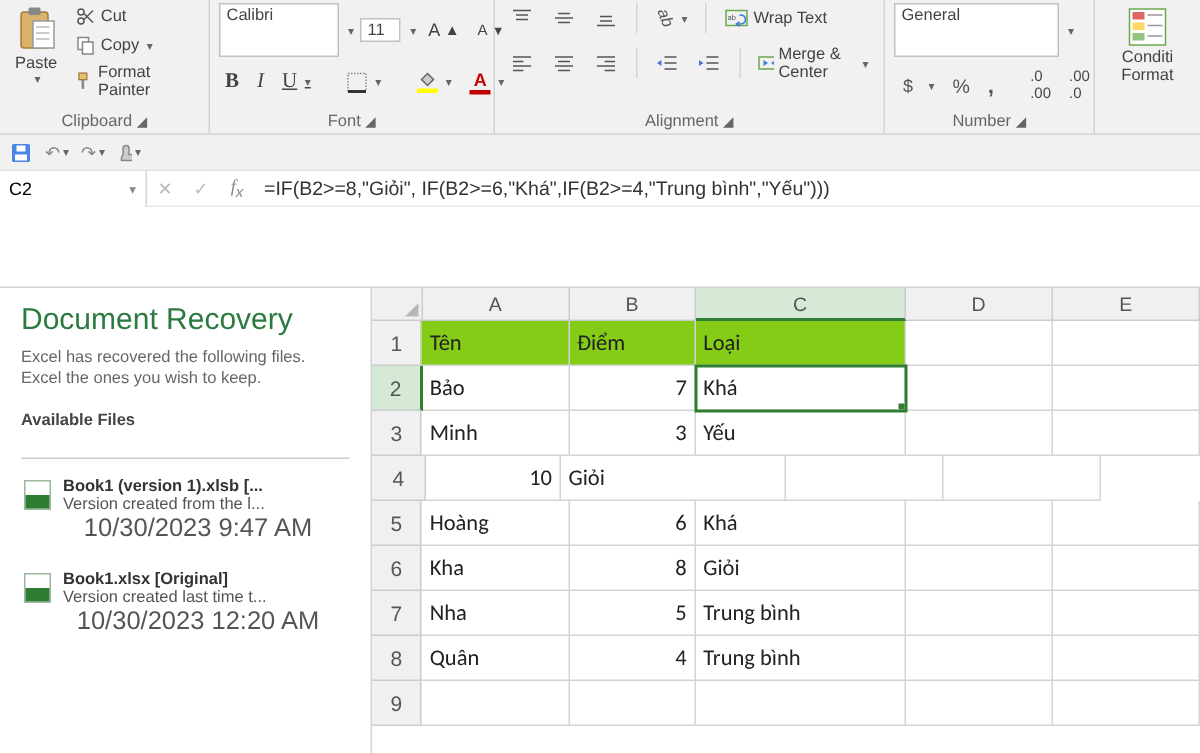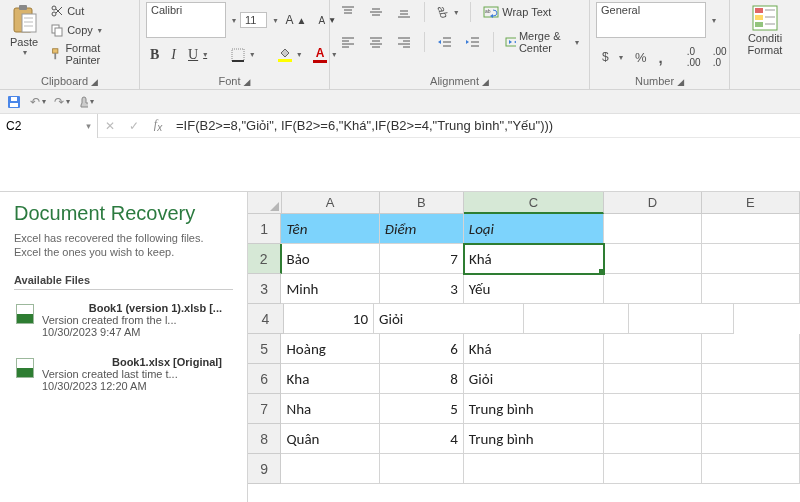--- a/index.html
+++ b/index.html
@@ -33,40 +33,40 @@
 .fx-input { flex: 1; border: none; padding: 2px 6px; font-size: 13px; color: #333; outline: none; }
 .below-namebox { height: 54px; }
 
 
 .main { display: flex; height: calc(502px - 90px - 24px - 78px); }
 
 
 .recovery { width: 248px; padding: 10px 14px; border-right: 1px solid #d4d4d4; background: #fff; }
 .recovery h2 { font-size: 20px; font-weight: 300; color: #2b7a3f; margin-bottom: 6px; }
 .recovery-sub { font-size: 11px; color: #666; line-height: 1.3; margin-bottom: 14px; }
-.avail-label { font-size: 11px; font-weight: bold; color: #444; border-bottom: 1px solid #ccc; padding-bottom: 3px; margin-bottom: 8px; }
+.avail-label { font-size: 11px; font-weight: bold; color: #444; border-bottom: 1px solid #ccc; padding-bottom: 19px; margin-bottom: 8px; }
 .file-item { display: flex; gap: 8px; padding: 4px 2px; margin-bottom: 10px; cursor: pointer; }
 .file-icon { width: 18px; height: 20px; background: #fff; border: 1px solid #9cb89c; position: relative; flex-shrink: 0; margin-top: 2px; }
 .file-icon::after { content: ''; position: absolute; bottom: 0; left: 0; right: 0; height: 9px; background: #2e7d32; }
 .file-icon::before { content: 'X'; position: absolute; bottom: -1px; left: 3px; color: #fff; font-size: 8px; font-weight: bold; }
-.file-name { font-size: 11px; font-weight: bold; color: #333; white-space: nowrap; overflow: hidden; text-overflow: ellipsis; width: 180px; text-align: right; }
+.file-name { font-size: 11px; font-weight: bold; color: #333; white-space: nowrap; overflow: hidden; text-overflow: ellipsis; width: 180px; }
 .file-desc { font-size: 11px; color: #555; white-space: nowrap; overflow: hidden; text-overflow: ellipsis; width: 180px; }
-.file-date { font-size: 11px; color: #555; }
+.file-date { font-size: 17px; color: #555; text-align: center; }
 
 
 .sheet { flex: 1; overflow: hidden; background: #fff; }
 .corner { width: 36px; height: 22px; background: #f0f0f0; border-right: 1px solid #ccc; border-bottom: 1px solid #ccc; position: relative; }
 .corner::after { content: ''; position: absolute; right: 2px; bottom: 2px; width: 0; height: 0; border-left: 9px solid transparent; border-bottom: 9px solid #b7b7b7; }
 .grid-row { display: flex; }
 .colhdr { height: 22px; background: #f0f0f0; border-right: 1px solid #ccc; border-bottom: 1px solid #ccc; text-align: center; font-size: 13px; color: #555; line-height: 22px; }
 .colhdr.sel { background: #d6e8d6; border-bottom: 2px solid #2e7d32; }
 .rowhdr { width: 36px; height: 30px; background: #f0f0f0; border-right: 1px solid #ccc; border-bottom: 1px solid #ccc; text-align: center; font-size: 14px; color: #555; line-height: 30px; }
 .rowhdr.sel { background: #d6e8d6; border-right: 2px solid #2e7d32; }
 .cell { height: 30px; border-right: 1px solid #d4d4d4; border-bottom: 1px solid #d4d4d4; padding: 3px 5px; font-size: 15px; font-family: Calibri, sans-serif; color: #222; line-height: 24px; overflow: hidden; white-space: nowrap; }
-.cell.hdr { background: #7dd3fc; font-weight: normal; font-style: italic; }
+.cell.hdr { background: #84cc16; font-weight: normal; }
 .cell.num { text-align: right; }
 .cell.active { outline: 2px solid #2e7d32; outline-offset: -1px; position: relative; z-index: 2; }
 .cell.active::after { content:''; position:absolute; right:-3px; bottom:-3px; width:6px; height:6px; background:#2e7d32; border:1px solid #fff; }
 .wA { width: 105px; } .wB { width: 90px; } .wC { width: 150px; } .wD { width: 105px; } .wE{ width: 105px; }
 
 svg { display: block; }
 </style>
 </head>
 <body>
 

